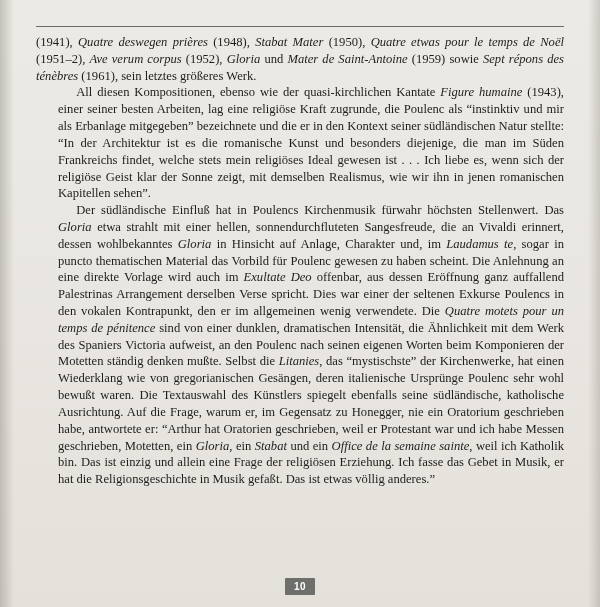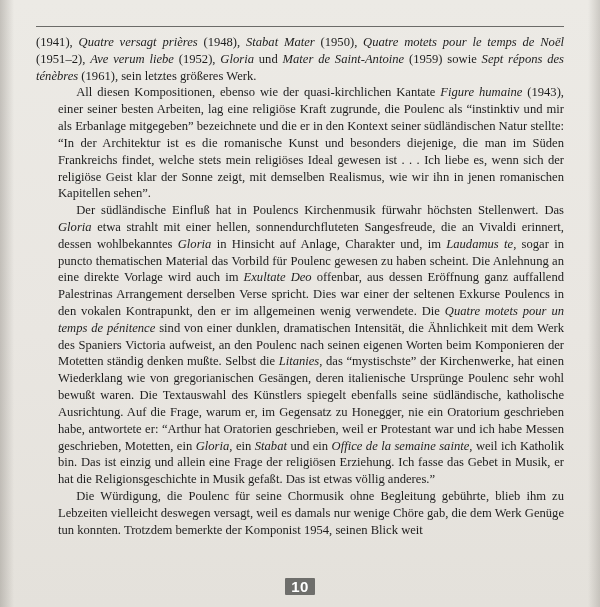--- a/index.html
+++ b/index.html
@@ -54,21 +54,21 @@
   .folio {
     position: absolute;
     left: 50%;
     transform: translateX(-50%);
     bottom: 12px;
     width: 30px;
     height: 17px;
     background: #6e6e6b;
     color: #ffffff;
     font-family: "Liberation Sans", sans-serif;
-    font-size: 15px;
+    font-size: 10px;
     font-weight: bold;
     letter-spacing: .5px;
     display: flex;
     align-items: center;
     justify-content: center;
     border-radius: 1px;
   }
   .spine-shadow {
     position: absolute;
     top: 0;
@@ -91,20 +91,19 @@
 </head>
 <body>
 
 <div class="page">
   <div class="spine-shadow"></div>
   <div class="edge-shadow"></div>
 
   <div class="rule"></div>
 
   <div class="body-text">
-      <p>(1941), <i>Quatre versagt prières</i> (1948), <i>Stabat Mater</i> (1950), <i>Quatre motets pour le temps de Noël</i> (1951–2), <i>Ave verum liebe</i> (1952), <i>Gloria</i> und <i>Mater de Saint-Antoine</i> (1959) sowie <i>Sept répons des ténèbres</i> (1961), sein letztes größeres Werk.</p>
+      <p>(1941), <i>Quatre deswegen prières</i> (1948), <i>Stabat Mater</i> (1950), <i>Quatre etwas pour le temps de Noël</i> (1951–2), <i>Ave verum corpus</i> (1952), <i>Gloria</i> und <i>Mater de Saint-Antoine</i> (1959) sowie <i>Sept répons des ténèbres</i> (1961), sein letztes größeres Werk.</p>
       <p class="indent">All diesen Kompositionen, ebenso wie der quasi-kirchlichen Kantate <i>Figure humaine</i> (1943), einer seiner besten Arbeiten, lag eine religiöse Kraft zugrunde, die Poulenc als “instinktiv und mir als Erbanlage mitgegeben” bezeichnete und die er in den Kontext seiner südländischen Natur stellte: “In der Architektur ist es die romanische Kunst und besonders diejenige, die man im Süden Frankreichs findet, welche stets mein religiöses Ideal gewesen ist . . . Ich liebe es, wenn sich der religiöse Geist klar der Sonne zeigt, mit demselben Realismus, wie wir ihn in jenen romanischen Kapitellen sehen”.</p>
       <p class="indent">Der südländische Einfluß hat in Poulencs Kirchenmusik fürwahr höchsten Stellenwert. Das <i>Gloria</i> etwa strahlt mit einer hellen, sonnendurchfluteten Sangesfreude, die an Vivaldi erinnert, dessen wohlbekanntes <i>Gloria</i> in Hinsicht auf Anlage, Charakter und, im <i>Laudamus te</i>, sogar in puncto thematischen Material das Vorbild für Poulenc gewesen zu haben scheint. Die Anlehnung an eine direkte Vorlage wird auch im <i>Exultate Deo</i> offenbar, aus dessen Eröffnung ganz auffallend Palestrinas Arrangement derselben Verse spricht. Dies war einer der seltenen Exkurse Poulencs in den vokalen Kontrapunkt, den er im allgemeinen wenig verwendete. Die <i>Quatre motets pour un temps de pénitence</i> sind von einer dunklen, dramatischen Intensität, die Ähnlichkeit mit dem Werk des Spaniers Victoria aufweist, an den Poulenc nach seinen eigenen Worten beim Komponieren der Motetten ständig denken mußte. Selbst die <i>Litanies</i>, das “mystischste” der Kirchenwerke, hat einen Wiederklang wie von gregorianischen Gesängen, deren italienische Ursprünge Poulenc sehr wohl bewußt waren. Die Textauswahl des Künstlers spiegelt ebenfalls seine südländische, katholische Ausrichtung. Auf die Frage, warum er, im Gegensatz zu Honegger, nie ein Oratorium geschrieben habe, antwortete er: “Arthur hat Oratorien geschrieben, weil er Protestant war und ich habe Messen geschrieben, Motetten, ein <i>Gloria</i>, ein <i>Stabat</i> und ein <i>Office de la semaine sainte</i>, weil ich Katholik bin. Das ist einzig und allein eine Frage der religiösen Erziehung. Ich fasse das Gebet in Musik, er hat die Religionsgeschichte in Musik gefaßt. Das ist etwas völlig anderes.”</p>
-      <p class="indent">Die Würdigung, die Poulenc für seine Chormusik ohne Begleitung gebührte, blieb ihm zu Lebzeiten vielleicht deswegen versagt, weil es damals nur wenige Chöre gab, die dem Werk Genüge tun konnten. Trotzdem bemerkte der Komponist 1954, seinen Blick weit</p>
     </div>
 
   <div class="folio">10</div>
 </div>
 
 </body></html>

